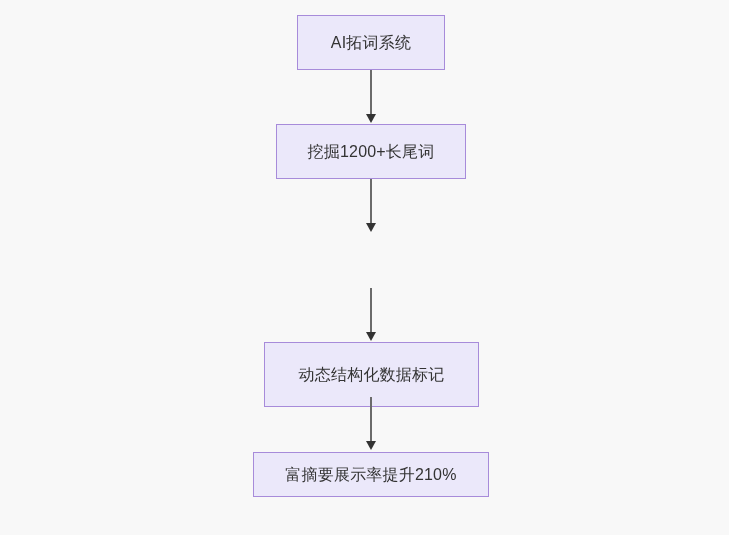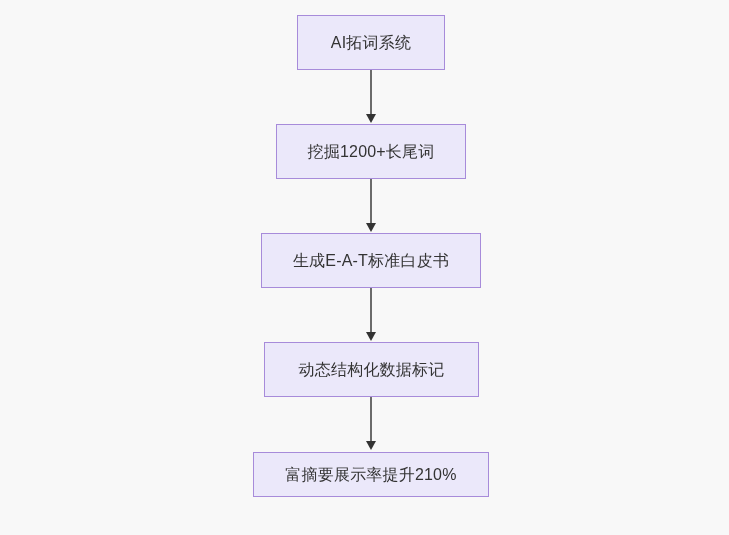--- a/index.html
+++ b/index.html
@@ -42,21 +42,21 @@
   .node-label {
     display: block;
     text-align: center;
     color: #333333;
   }
 
   
   .node-1 { left: 297px; top: 15px;  width: 148px; height: 55px; }
   .node-2 { left: 276px; top: 124px; width: 190px; height: 55px; }
   .node-3 { left: 261px; top: 233px; width: 220px; height: 55px; }
-  .node-4 { left: 264px; top: 342px; width: 215px; height: 55px; }
+  .node-4 { left: 264px; top: 342px; width: 215px; height: 65px; }
   .node-5 { left: 253px; top: 452px; width: 236px; height: 45px; }
 
   
   .edge {
     position: absolute;
     left: 370px;
     width: 2px;
     background: #6b6b6b;
   }
   .edge-1 { top: 70px;  height: 45px; }
@@ -90,23 +90,20 @@
   <div class="edge edge-1"></div>
   <div class="arrowhead arrowhead-1"></div>
 
   <div class="node node-2">
     <span class="node-label">挖掘1200+长尾词</span>
   </div>
 
   <div class="edge edge-2"></div>
   <div class="arrowhead arrowhead-2"></div>
 
-  <div class="node node-3">
-    <span class="node-label">生成E-A-T标准白皮书</span>
-  </div>
 
   <div class="edge edge-3"></div>
   <div class="arrowhead arrowhead-3"></div>
 
   <div class="node node-4">
     <span class="node-label">动态结构化数据标记</span>
   </div>
 
   <div class="edge edge-4"></div>
   <div class="arrowhead arrowhead-4"></div>

